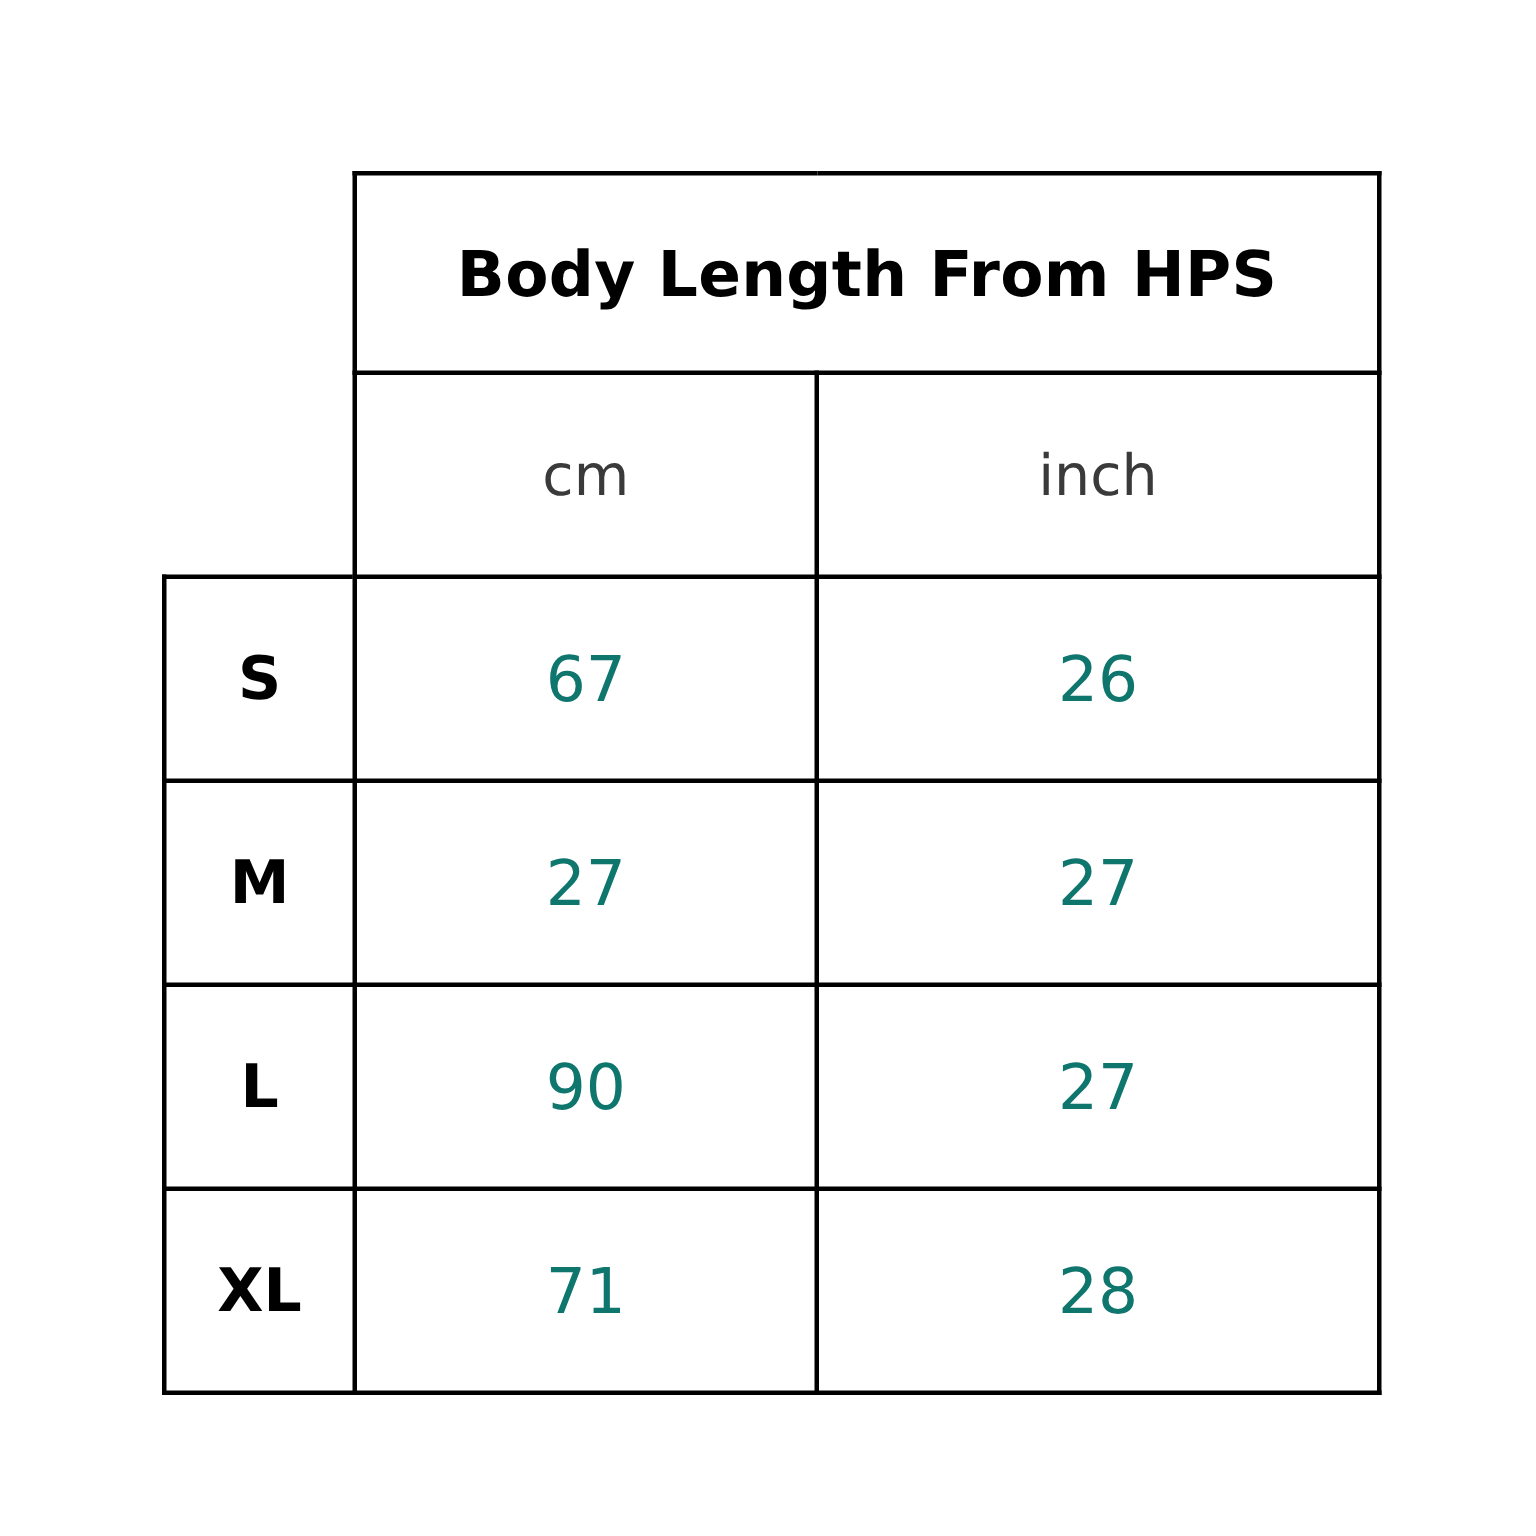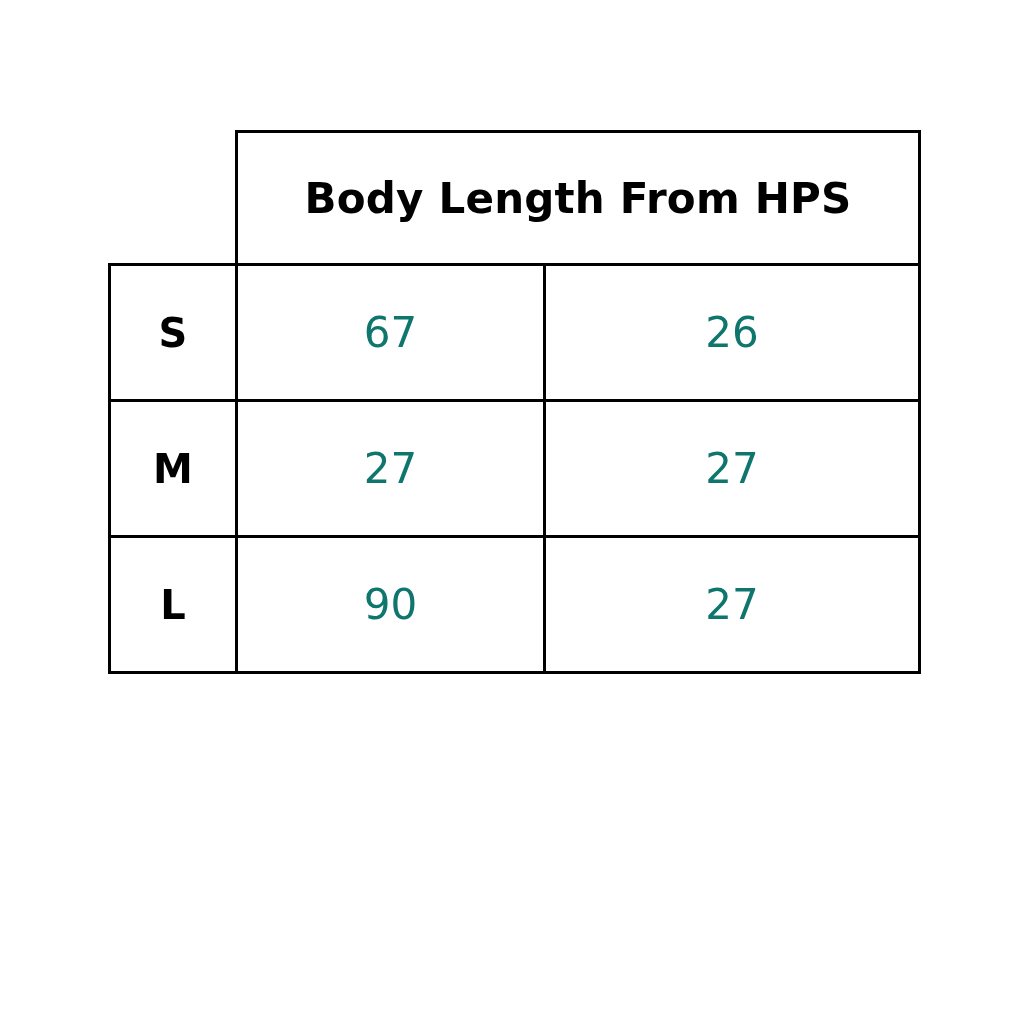--- a/index.html
+++ b/index.html
@@ -20,21 +20,20 @@
     height: 1024px;
   }
 
   .size-table {
     position: absolute;
     left: 108px;
     top: 114px;
     width: 810px;
     border-collapse: collapse;
     table-layout: fixed;
-    margin-top: 16px;
   }
 
   .size-table td {
     padding: 0;
     text-align: center;
     vertical-align: middle;
     border: 3px solid #000000;
   }
 
   
@@ -86,30 +85,40 @@
       <col class="col-size">
       <col class="col-cm">
       <col class="col-inch">
     </colgroup>
     <tbody>
       <tr>
         <td class="blank"></td>
         <td class="title-cell" colspan="2">Body Length From HPS</td>
       </tr>
       <tr>
+        <td class="blank"></td>
+        <td class="unit-cell">cm</td>
+        <td class="unit-cell">inch</td>
+      </tr>
+      <tr>
         <td class="size-cell">S</td>
         <td class="value-cell">67</td>
         <td class="value-cell">26</td>
       </tr>
       <tr>
         <td class="size-cell">M</td>
         <td class="value-cell">27</td>
         <td class="value-cell">27</td>
       </tr>
       <tr>
         <td class="size-cell">L</td>
         <td class="value-cell">90</td>
         <td class="value-cell">27</td>
       </tr>
+      <tr>
+        <td class="size-cell">XL</td>
+        <td class="value-cell">71</td>
+        <td class="value-cell">28</td>
+      </tr>
     </tbody>
   </table>
 
 </div>
 
 </body></html>

